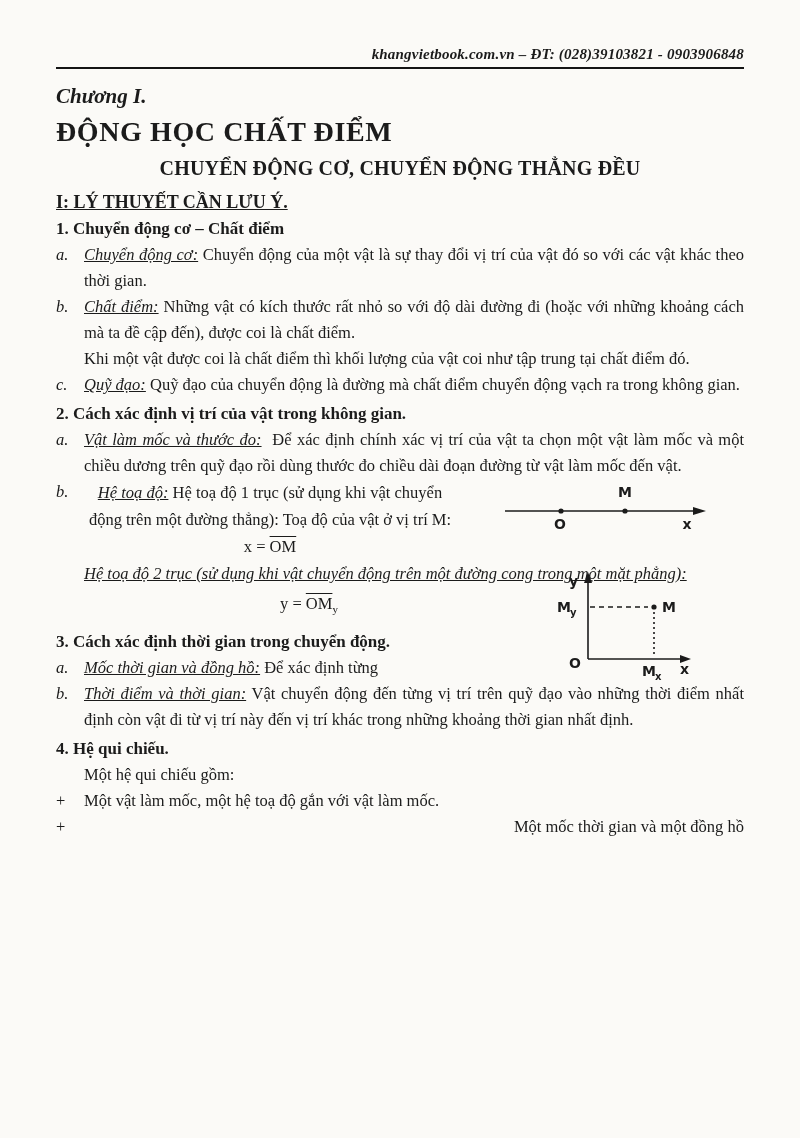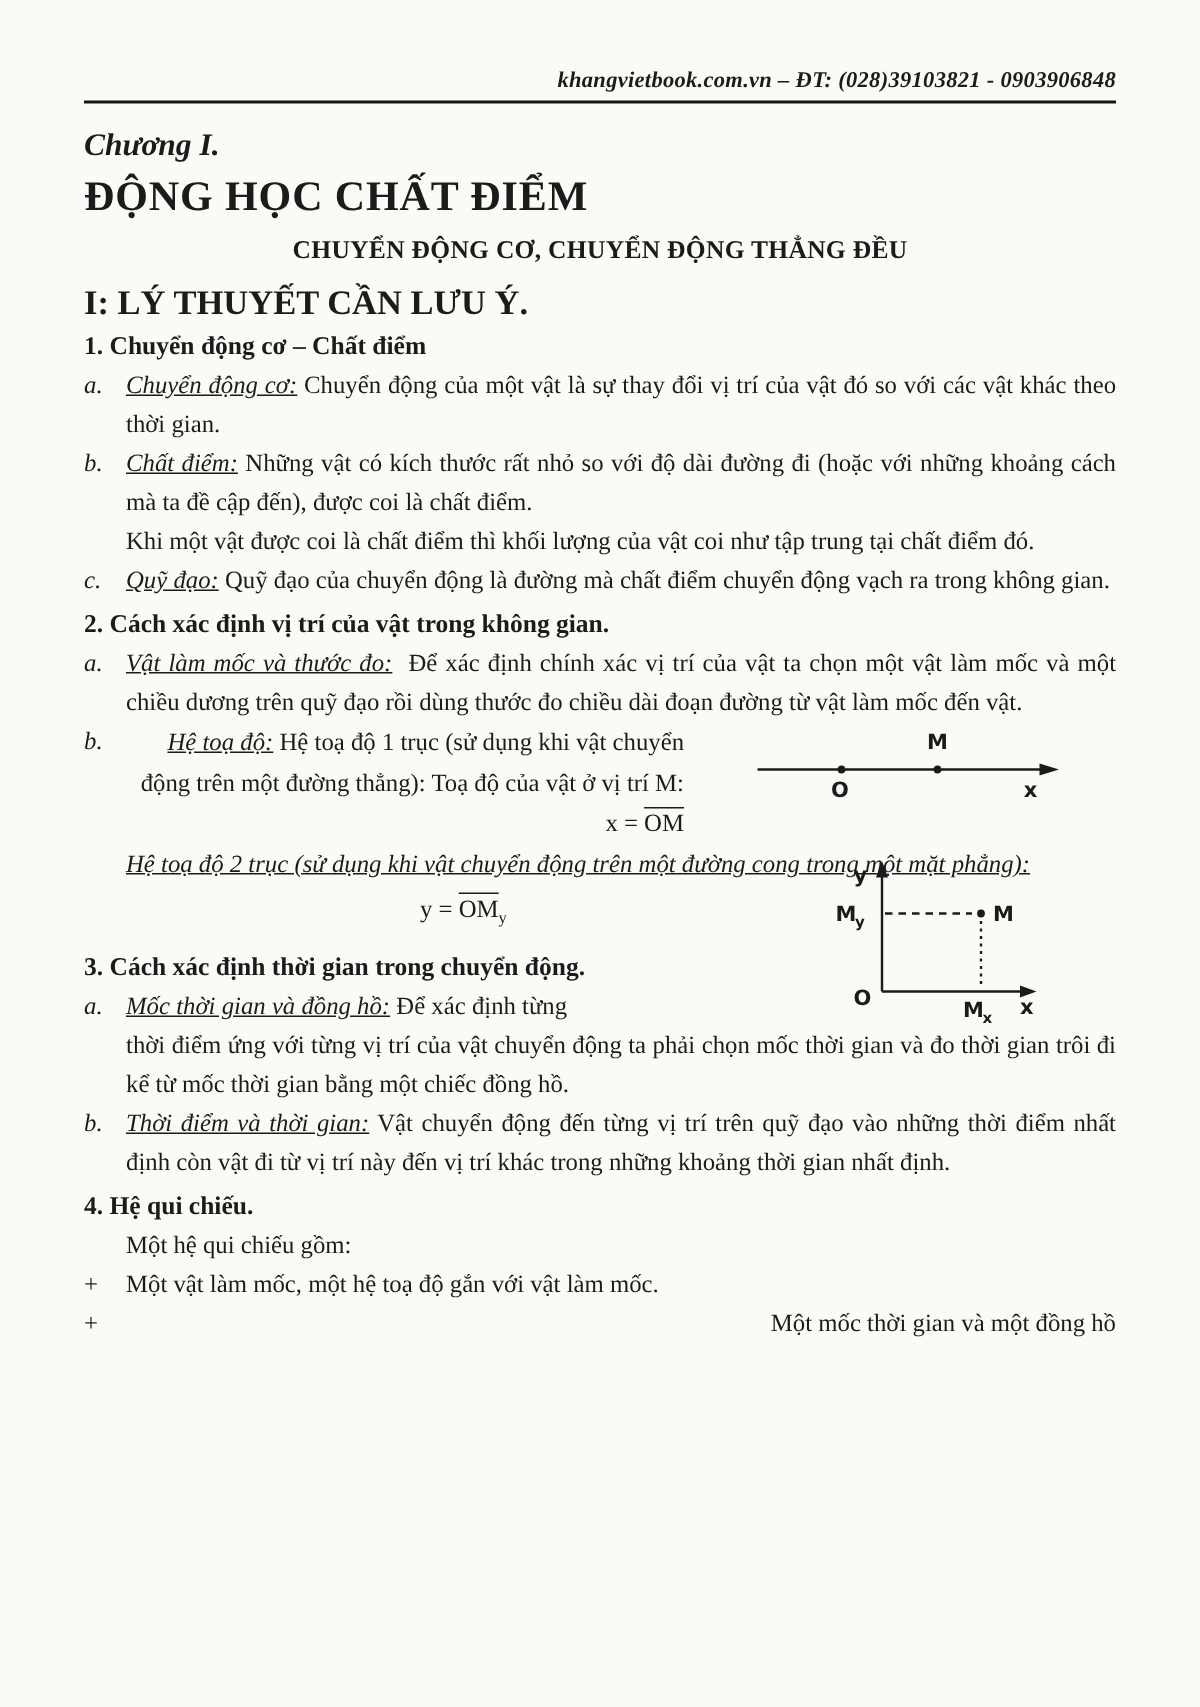--- a/index.html
+++ b/index.html
@@ -23,36 +23,36 @@
     text-align: right;
     font-weight: 700;
     font-style: italic;
     font-size: 15px;
     letter-spacing: 0.2px;
   }
   .rule { border-bottom: 2.5px solid #141414; margin-top: 4px; }
   
   .chapter { margin-top: 15px; font-size: 21px; font-weight: 700; font-style: italic; }
   .title   { margin-top: 7px;  text-align: left; font-size: 28px; font-weight: 700; letter-spacing: 0.6px; }
-  .subtitle{ margin-top: 9px;  text-align: center; font-size: 17px; font-weight: 700; letter-spacing: 0.2px; }
-  .h-theory{ margin-top: 12px; font-size: 23px; font-weight: 700; }
+  .subtitle{ margin-top: 9px;  text-align: center; font-size: 20px; font-weight: 700; letter-spacing: 0.2px; }
+  .h-theory{ margin-top: 12px; font-size: 18px; font-weight: 700; text-decoration: underline; }
   
   .bodytxt { font-size: 16.5px; line-height: 26px; }
   .h-num   { font-weight: 700; font-size: 17px; line-height: 26px; margin-top: 3px; }
   .li      { display: flex; }
   .li > .lab { flex: 0 0 28px; }
   .li > .lab.it { font-style: italic; }
   .li > .cnt { flex: 1; text-align: justify; }
   .term   { font-style: italic; text-decoration: underline; }
   .indent { margin-left: 28px; }
   .ov     { text-decoration: overline; }
   sub     { font-size: 11px; }
   
   .row-2b { position: relative; }
-  .col-narrow { width: 372px; text-align: right; line-height: 27px; }
+  .col-narrow { width: 372px; text-align: center; line-height: 27px; }
   .fig1 { position: absolute; right: 36px; top: 2px; }
   .axis2-line { line-height: 27px; }
   
   .coord-row { position: relative; }
   .coord-line { line-height: 34px; }
   .fml { margin-left: 12px; }
   .fy-line { margin-left: 224px; line-height: 34px; }
   .fig2 { position: absolute; right: 40px; top: -18px; }
   
   svg line, svg polyline { stroke: #1b1b1b; stroke-width: 1.6; }
@@ -153,21 +153,20 @@
         <text x="101" y="111" class="small">x</text>
         <text x="126" y="105">x</text>
       </svg>
     </div>
 
     <div class="h-num">3. Cách xác định thời gian trong chuyển động.</div>
 
     <div class="li">
       <div class="lab it">a.</div>
       <div class="cnt"><span class="term">Mốc thời gian và đồng hồ:</span> <span>Để xác định từng</span>
-        <div>thời điểm ứng với từng vị trí của vật chuyển động ta phải chọn mốc thời gian và đo thời gian trôi đi kể từ mốc thời gian bằng một chiếc đồng hồ.</div>
       </div>
     </div>
 
     <div class="li">
       <div class="lab it">b.</div>
       <div class="cnt"><span class="term">Thời điểm và thời gian:</span> <span>Vật chuyển động đến từng vị trí trên quỹ đạo vào những thời điểm nhất định còn vật đi từ vị trí này đến vị trí khác trong những khoảng thời gian nhất định.</span></div>
     </div>
 
     <div class="h-num">4. Hệ qui chiếu.</div>
     <div class="indent">Một hệ qui chiếu gồm:</div>

